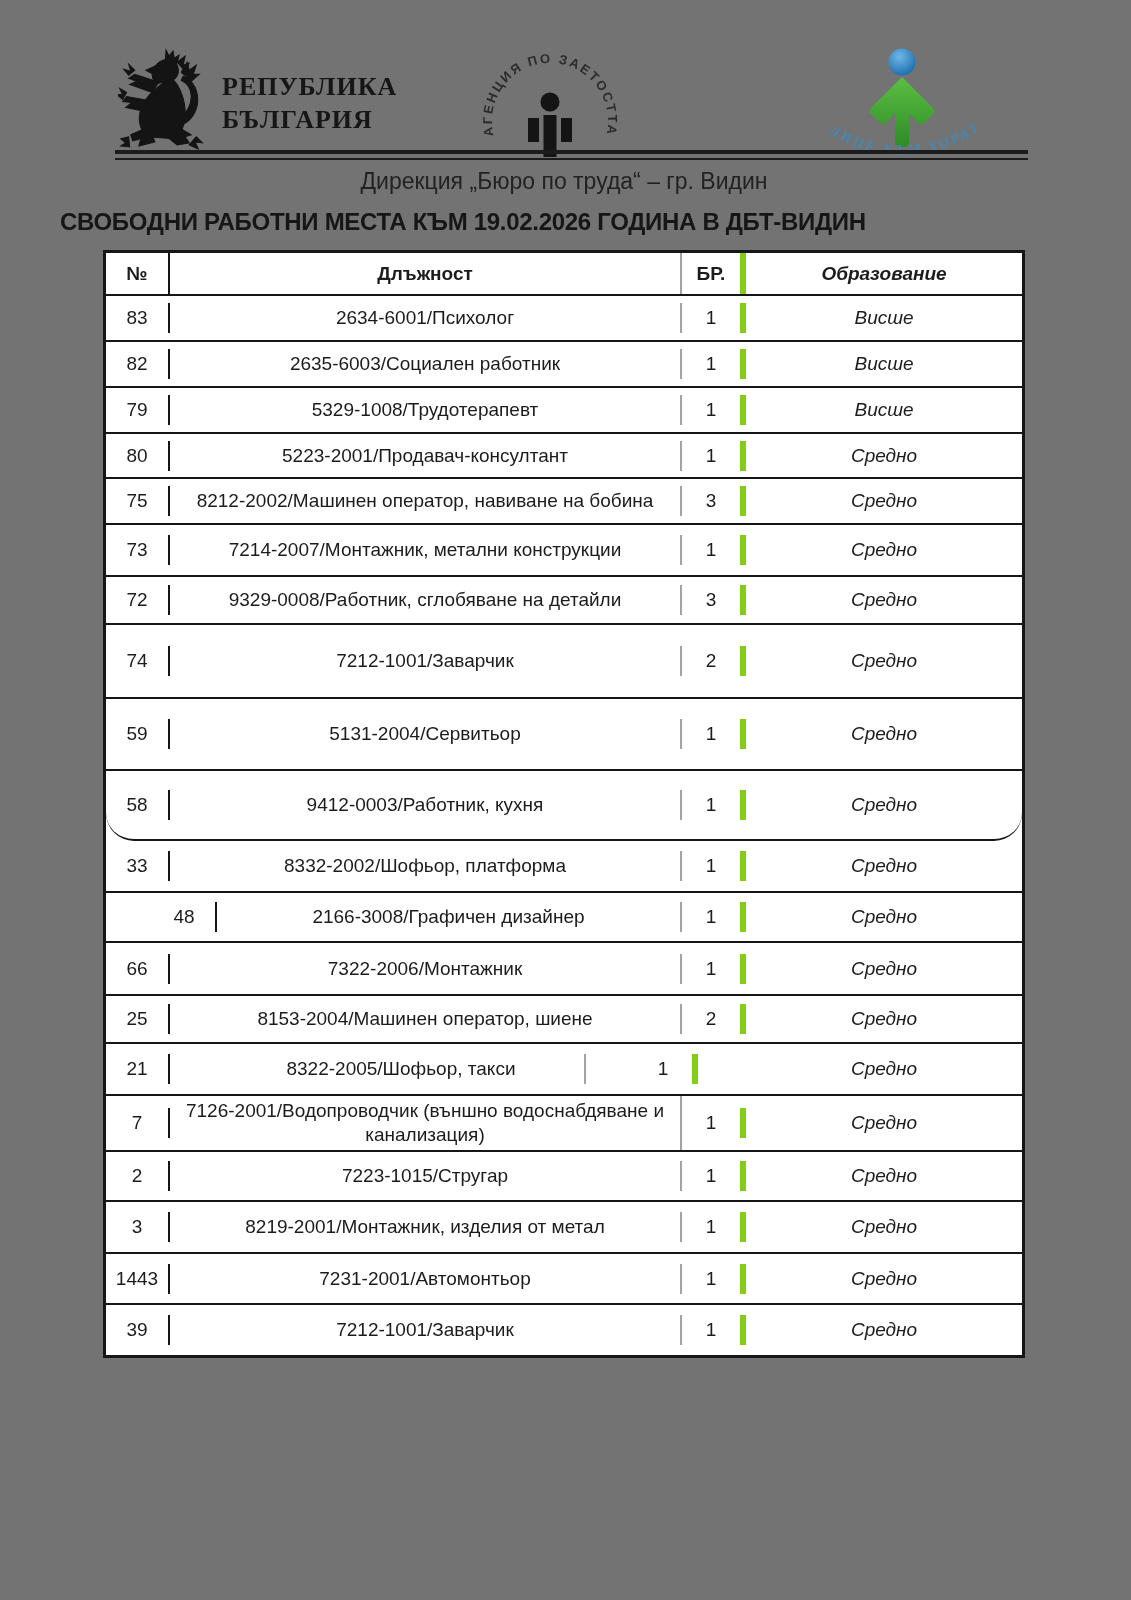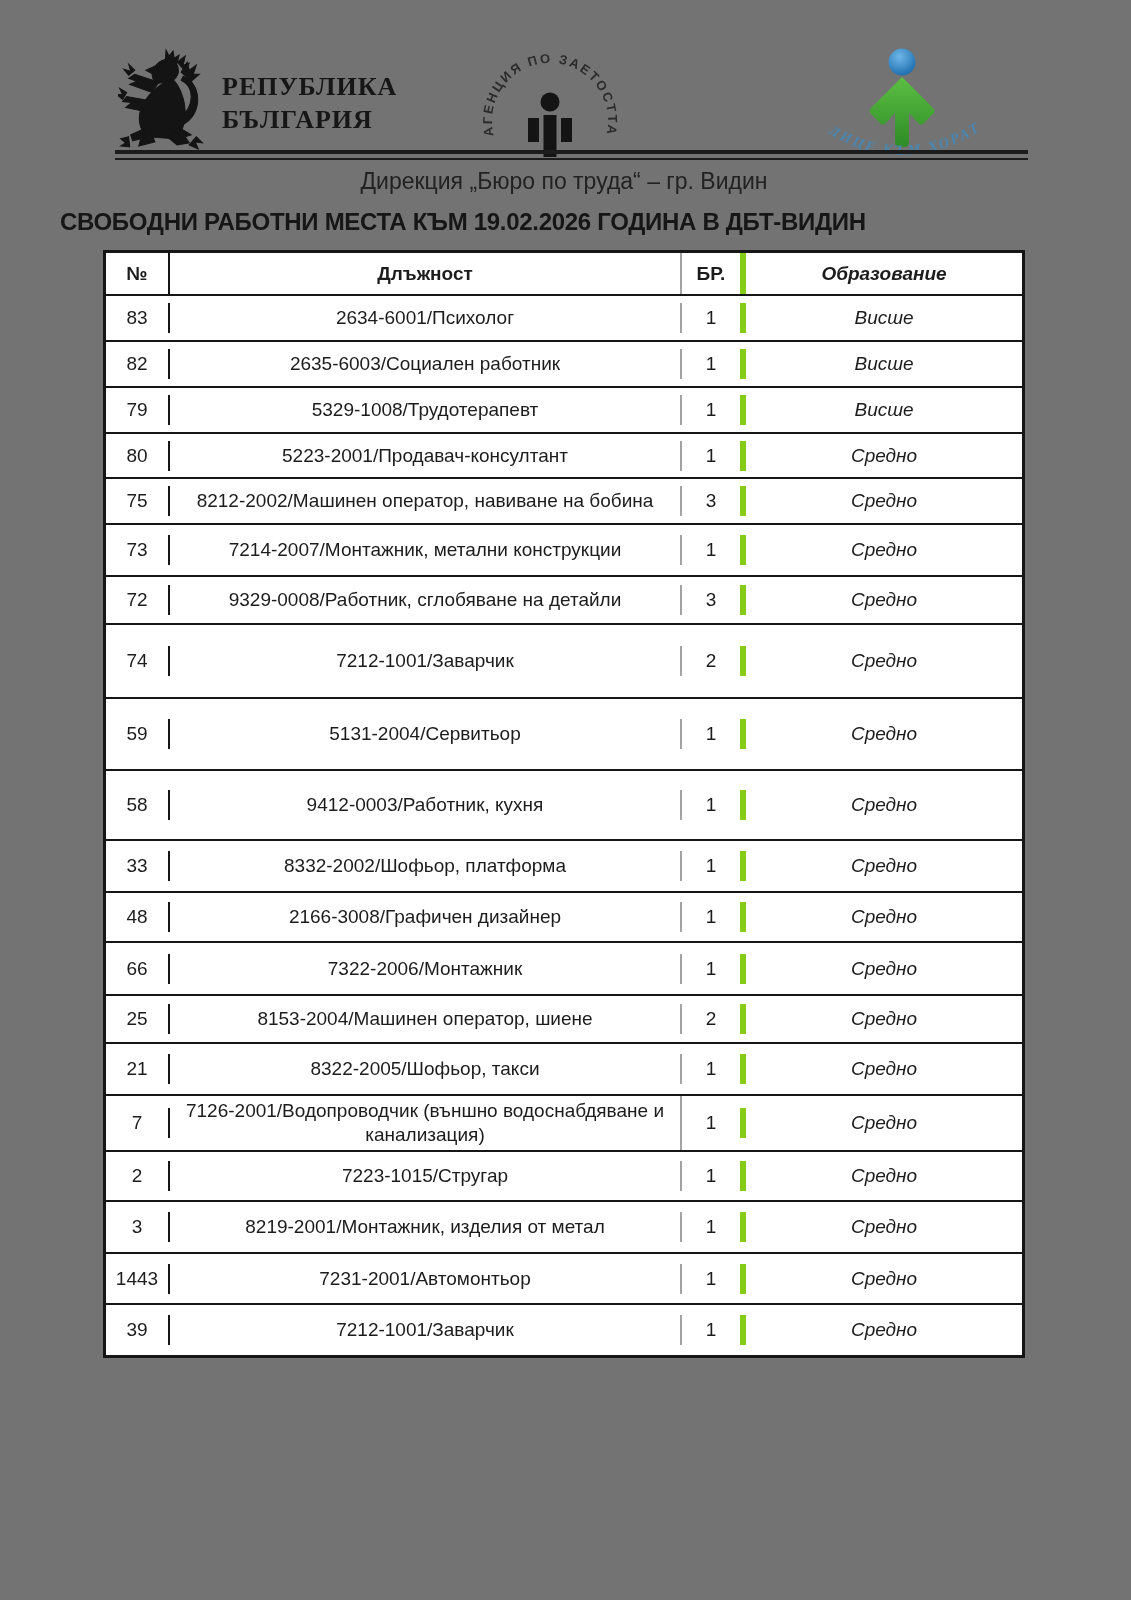--- a/index.html
+++ b/index.html
@@ -51,26 +51,26 @@
   .c-cnt{width:64px;border-right:6px solid #84cc16;}
   .c-edu{width:276px;font-style:italic;}
   .thead .cell{font-weight:bold;}
   .thead{min-height:43px;}
   #rows .trow{min-height:46px;align-items:center;}
   #rows .trow:nth-child(4){min-height:45px;}
   #rows .trow:nth-child(6){min-height:52px;}
   #rows .trow:nth-child(7){min-height:48px;}
   #rows .trow:nth-child(8){min-height:74px;}
   #rows .trow:nth-child(9){min-height:72px;}
-  #rows .trow:nth-child(10){min-height:70px;}
+  #rows .trow:nth-child(10){min-height:70px;border-radius:28px;}
   #rows .trow:nth-child(11){min-height:52px;}
-  #rows .trow:nth-child(12){min-height:50px;}
+  #rows .trow:nth-child(12){min-height:50px;padding-left:47px;}
   #rows .trow:nth-child(13){min-height:53px;}
   #rows .trow:nth-child(14){min-height:48px;}
-  #rows .trow:nth-child(15){min-height:52px;}
+  #rows .trow:nth-child(15){min-height:52px;gap:48px;}
   #rows .trow:nth-child(16){min-height:52px;}
   #rows .trow:nth-child(17){min-height:50px;}
   #rows .trow:nth-child(18){min-height:52px;}
   #rows .trow:nth-child(19){min-height:51px;}
   #rows .trow:nth-child(20){min-height:50px;border-bottom:none;}
   .arc-text{
     font-family:"Liberation Sans","DejaVu Sans",sans-serif;
     font-size:13px;font-weight:bold;letter-spacing:2.2px;fill:#2b2b2b;
   }
   .motto-arc-text{

